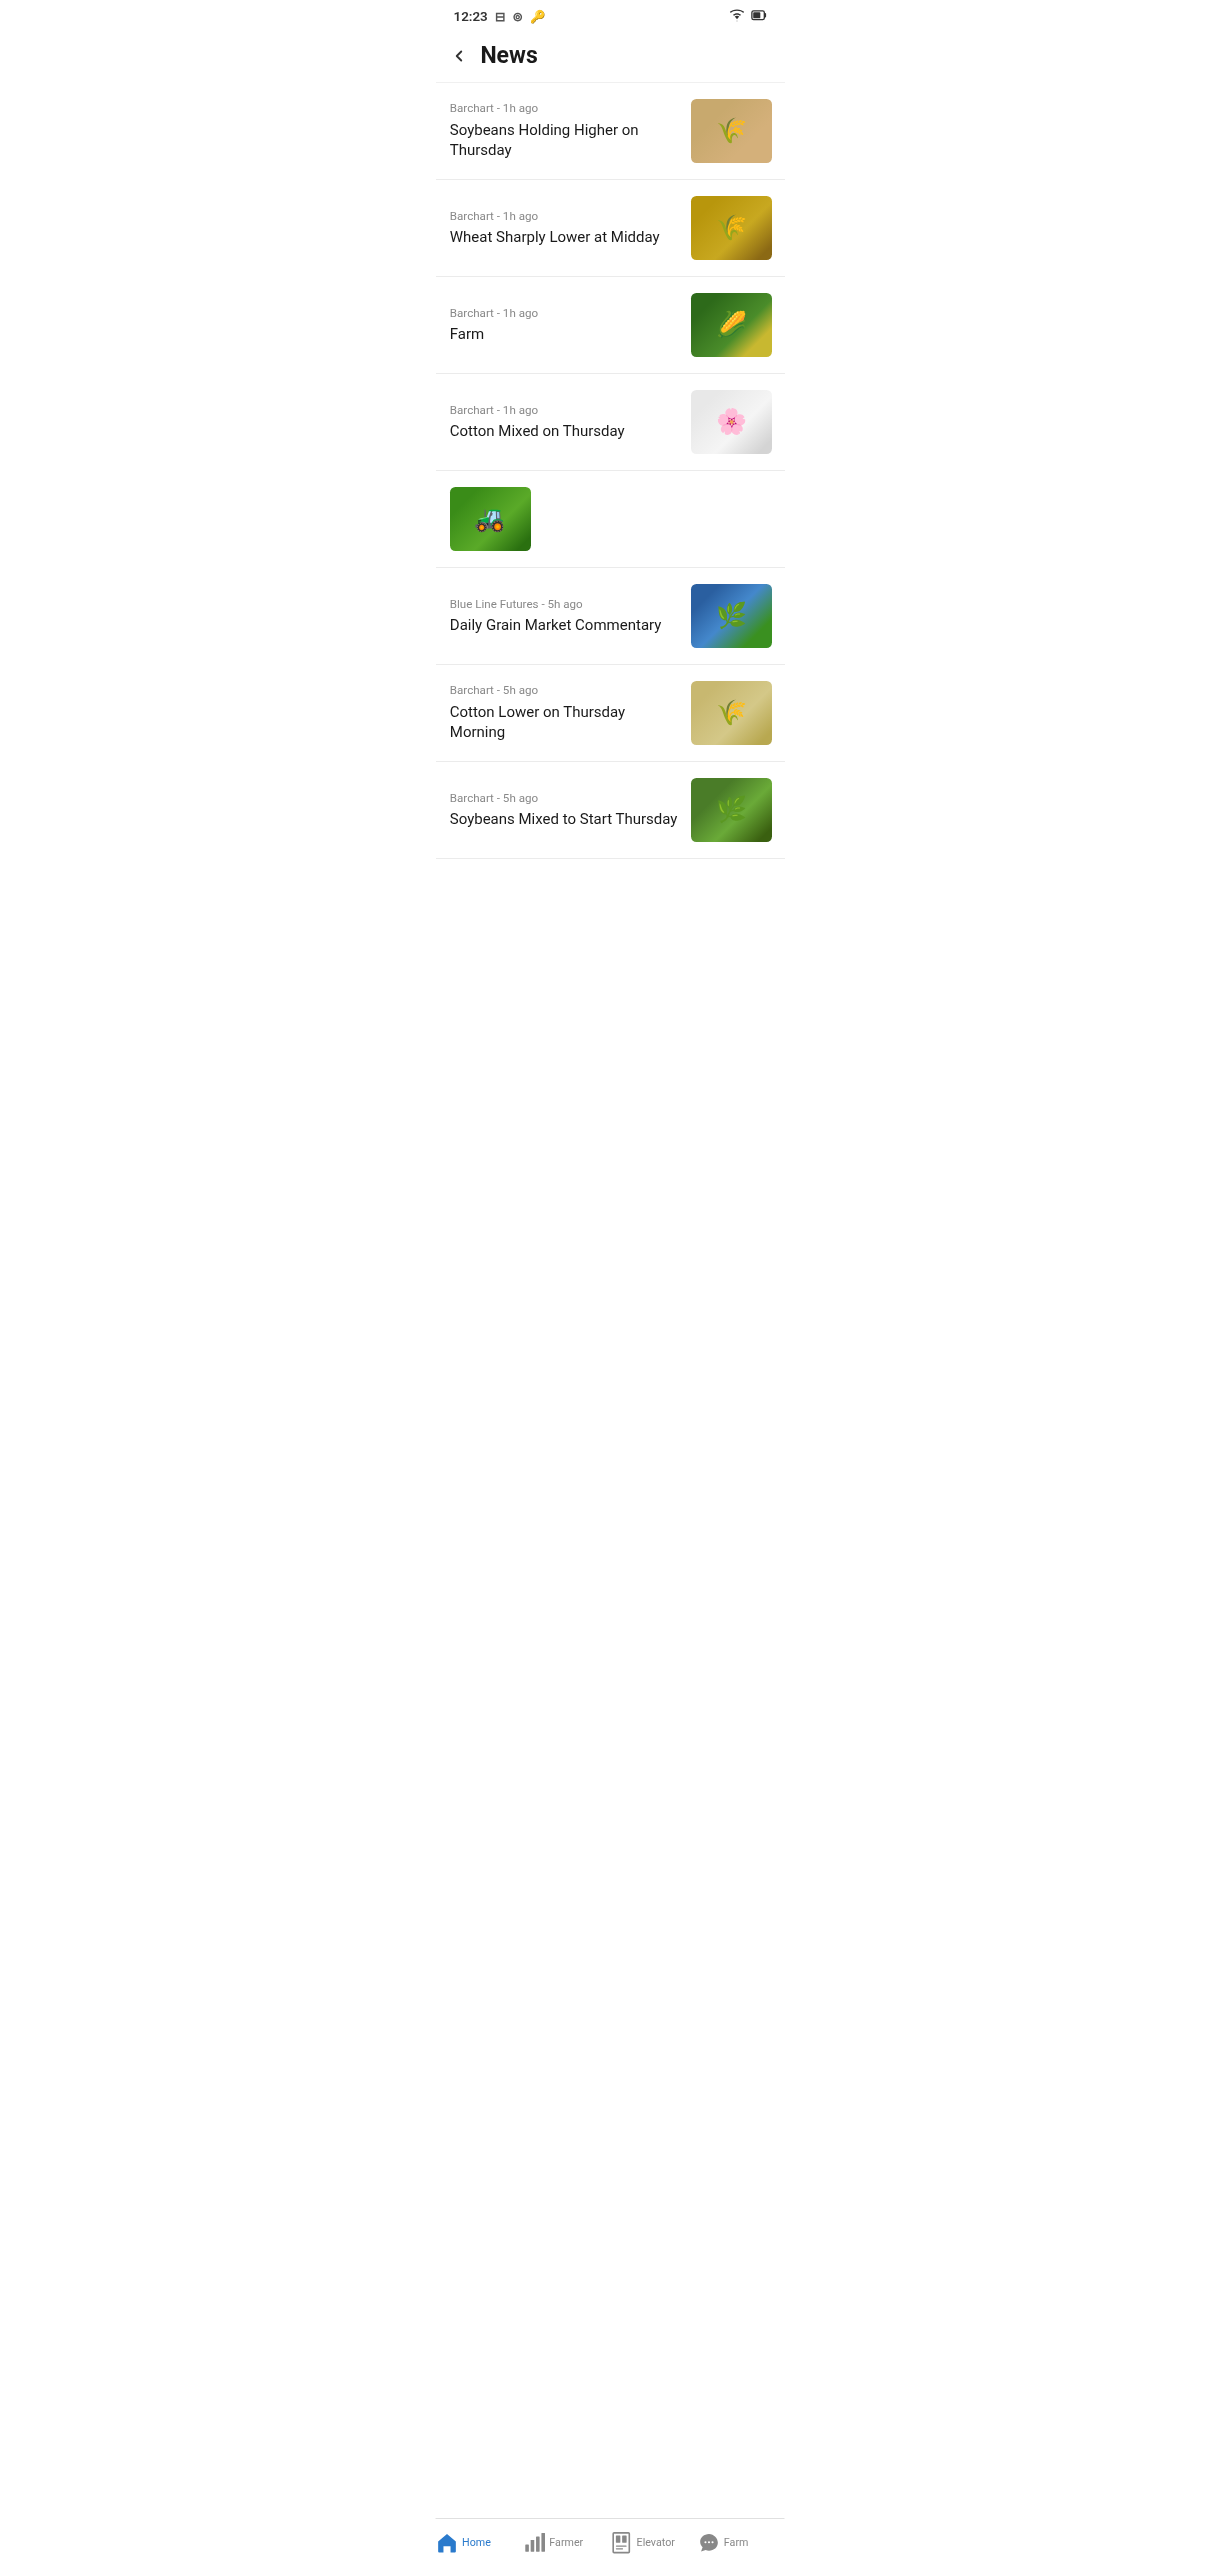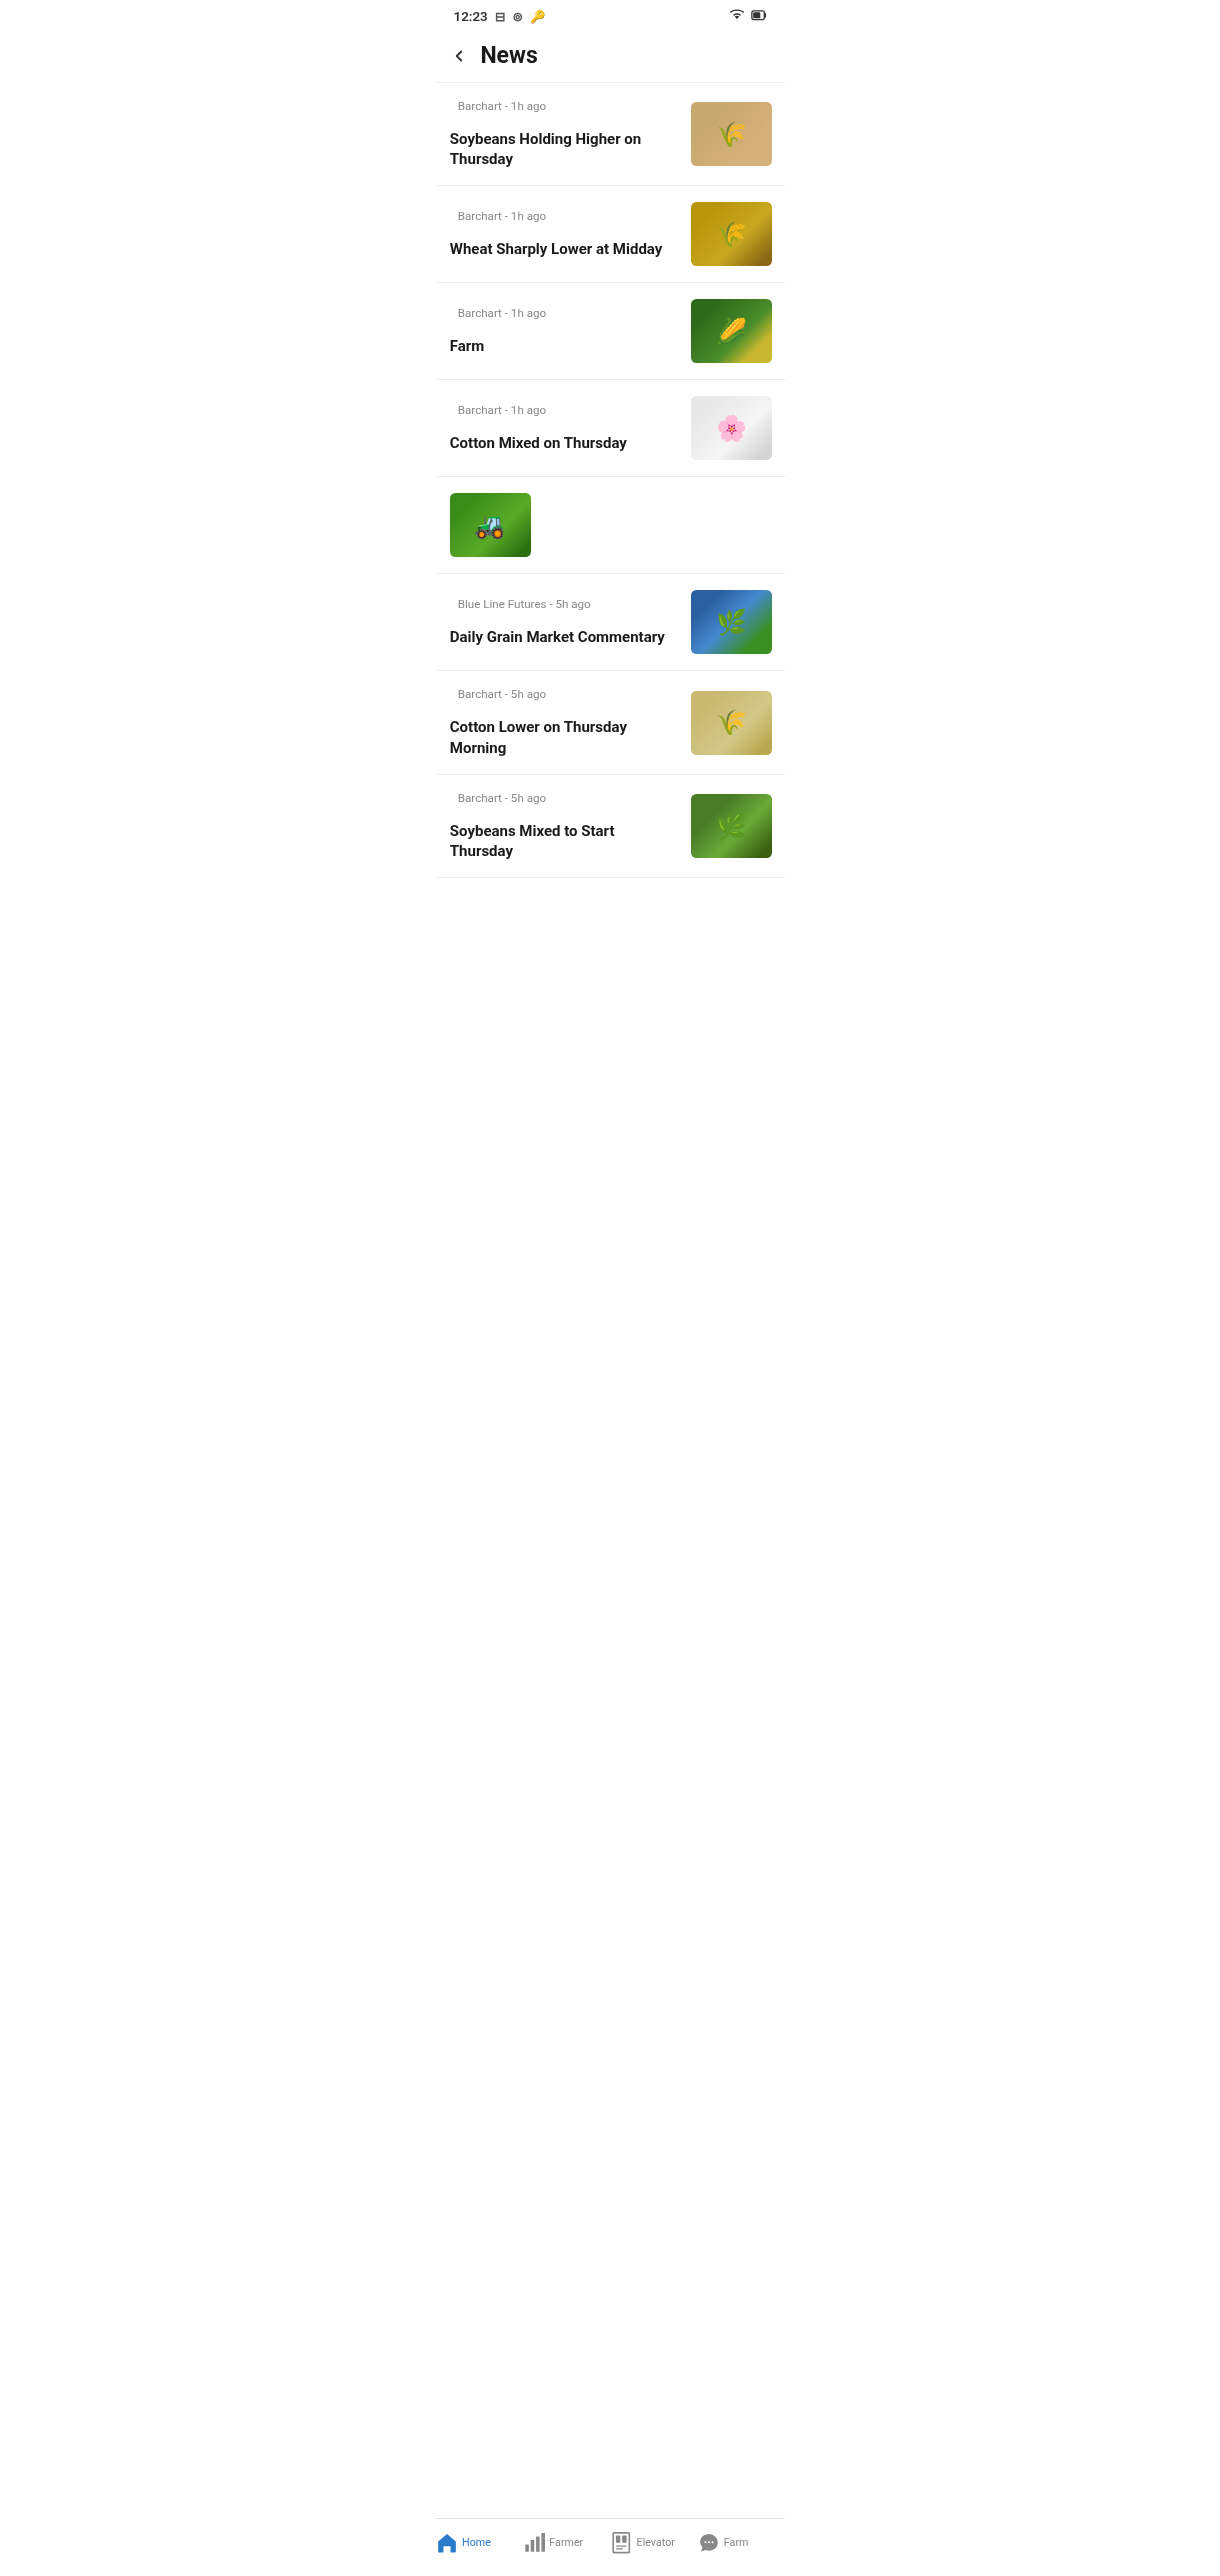--- a/index.html
+++ b/index.html
@@ -93,29 +93,27 @@
 
     .news-content {
       flex: 1;
       padding-right: 12.5px;
     }
 
     .news-meta {
       font-size: 11.6px;
       color: #888;
       margin-bottom: 4.5px;
-      margin-left: 8px;
     }
 
     .news-title {
       font-size: 15px;
-      font-weight: 700;
+      font-weight: 400;
       color: #1a1a1a;
       line-height: 1.35;
-      margin-top: 16px;
     }
 
     .news-image {
       width: 81px;
       height: 64px;
       border-radius: 5.4px;
       flex-shrink: 0;
       overflow: hidden;
       background: #ccc;
     }

